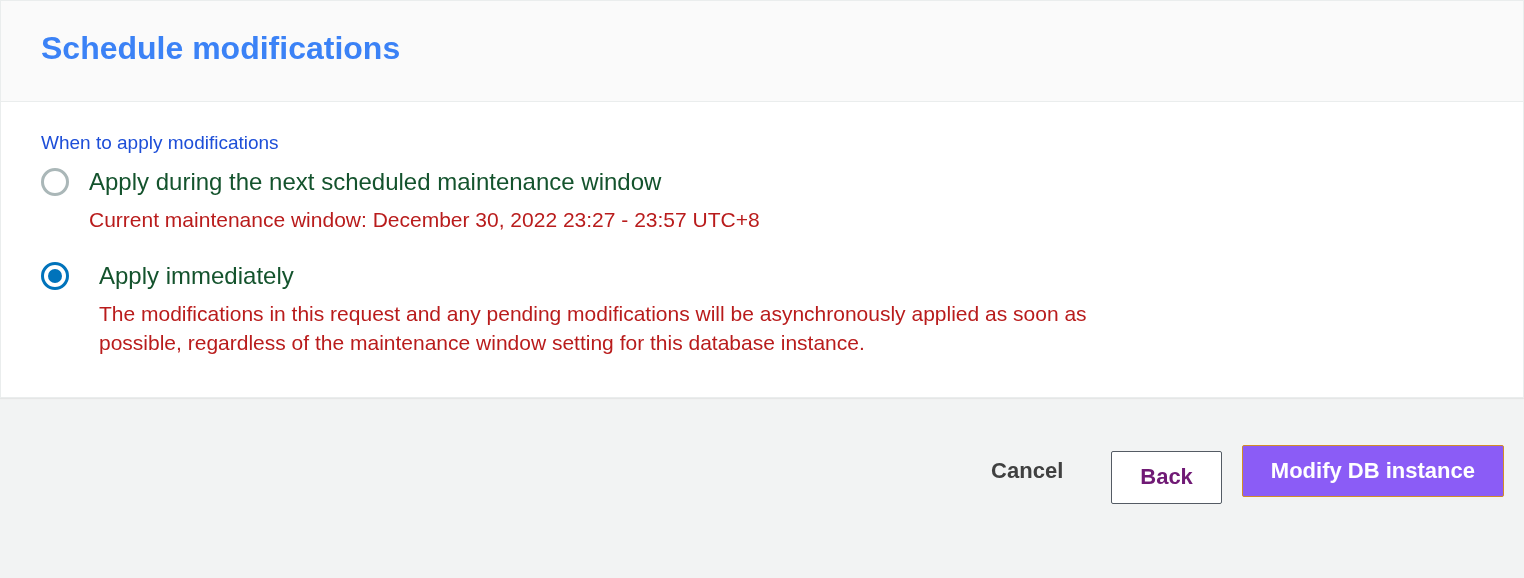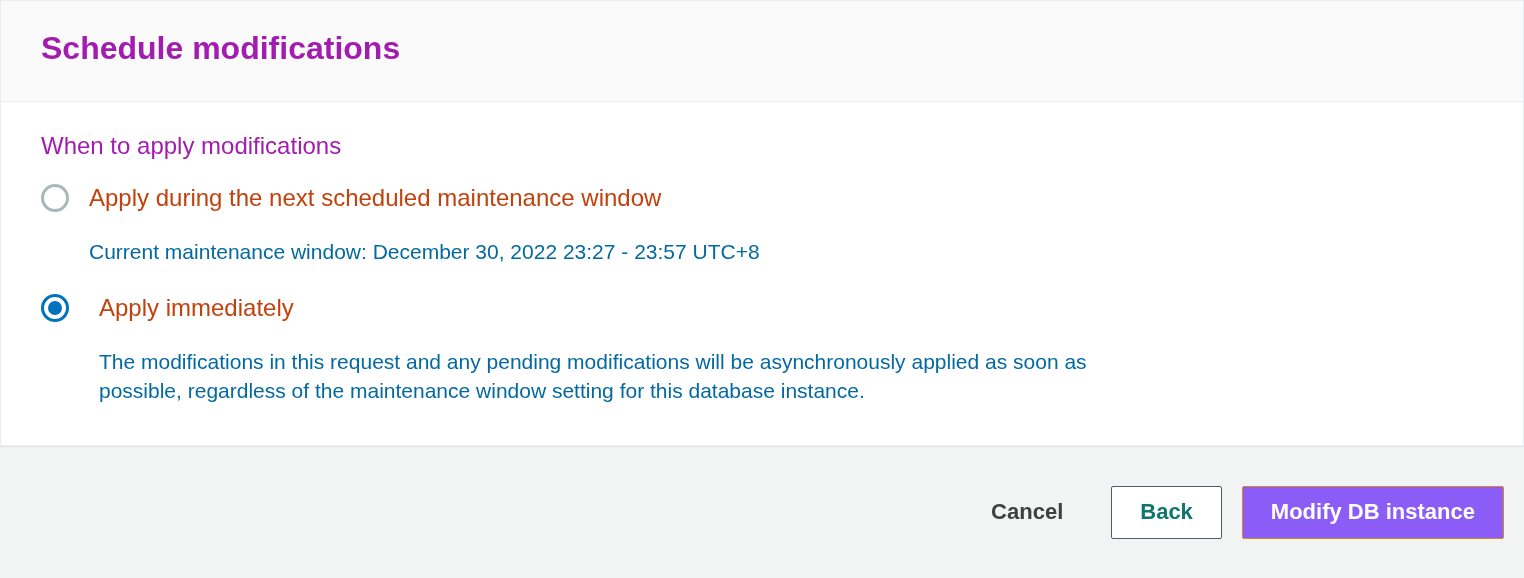--- a/index.html
+++ b/index.html
@@ -21,30 +21,30 @@
     }
     .panel-header {
       background: #fafafa;
       border-bottom: 1px solid #eaeded;
       padding: 28px 40px 34px 40px;
     }
     .panel-header h1 {
       font-size: 32px;
       font-weight: 700;
       line-height: 1.2;
-      color: #a21caf;
+      color: #3b82f6;
     }
     .panel-body {
       padding: 30px 40px 40px 40px;
     }
     .field-legend {
-      font-size: 24px;
+      font-size: 19px;
       font-weight: 400;
-      color: #a21caf;
-      margin-bottom: 22px;
+      color: #1d4ed8;
+      margin-bottom: 12px;
     }
     .radio-row {
       display: flex;
       align-items: flex-start;
       gap: 20px;
       margin-bottom: 26px;
       cursor: pointer;
     }
     .radio-row:last-child {
       margin-bottom: 0;
@@ -74,29 +74,29 @@
       border-radius: 50%;
       transform: translate(-50%, -50%);
     }
     .radio-text {
       flex: 1 1 auto;
       max-width: 1000px;
     }
     .radio-label {
       font-size: 24px;
       font-weight: 400;
-      color: #c2410c;
+      color: #14532d;
       line-height: 1.35;
     }
     .radio-desc {
       font-size: 21px;
       font-weight: 400;
-      color: #0369a1;
+      color: #b91c1c;
       line-height: 1.4;
-      margin-top: 22px;
+      margin-top: 6px;
     }
     .button-bar {
       display: flex;
       justify-content: flex-end;
       align-items: center;
       gap: 20px;
       padding: 10px 20px 20px 20px;
     }
     .btn {
       font-family: inherit;
@@ -108,23 +108,24 @@
       line-height: 1.2;
       border: 1px solid transparent;
       background: transparent;
     }
     .btn-link {
       color: #404040;
       background: transparent;
       border: none;
     }
     .btn-normal {
-      color: #0f766e;
+      color: #701a75;
       background: #ffffff;
       border: 1px solid #545b64;
+      margin-top: 13px;
     }
     .btn-primary {
       color: #ffffff;
       background: #8b5cf6;
       border: 1px solid #d38b29;
     }
   </style>
 </head>
 <body>
 

